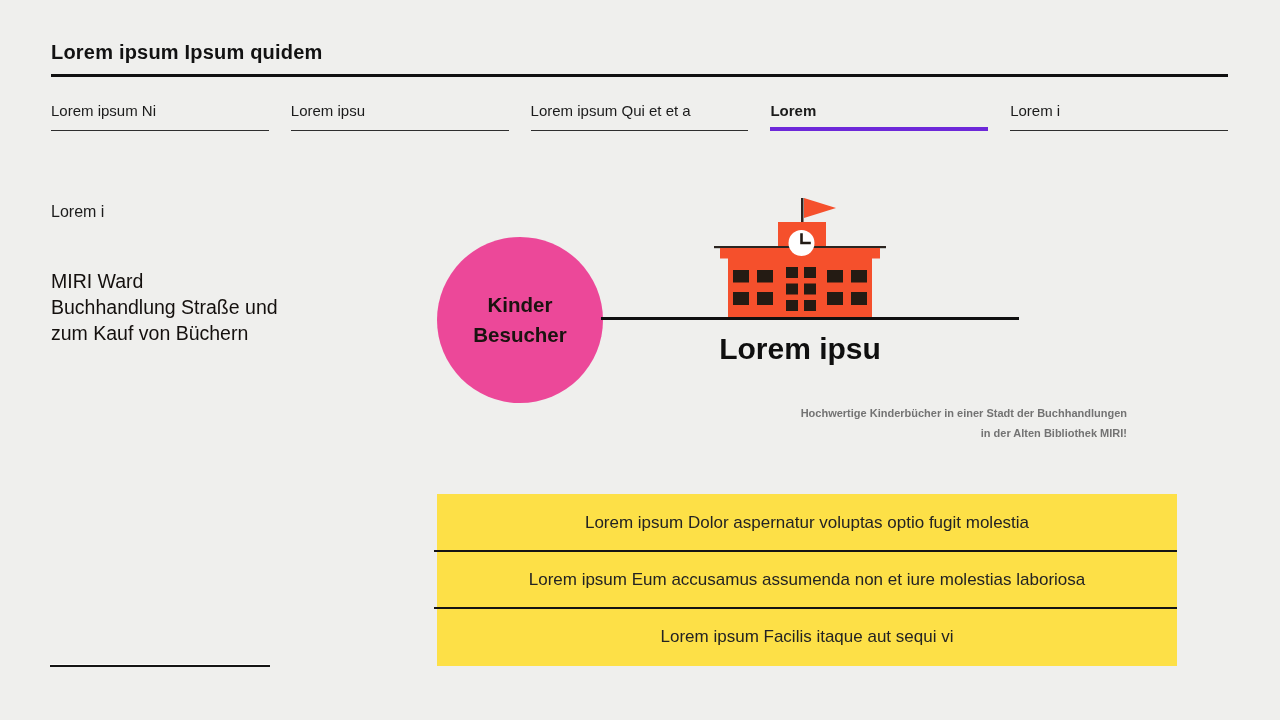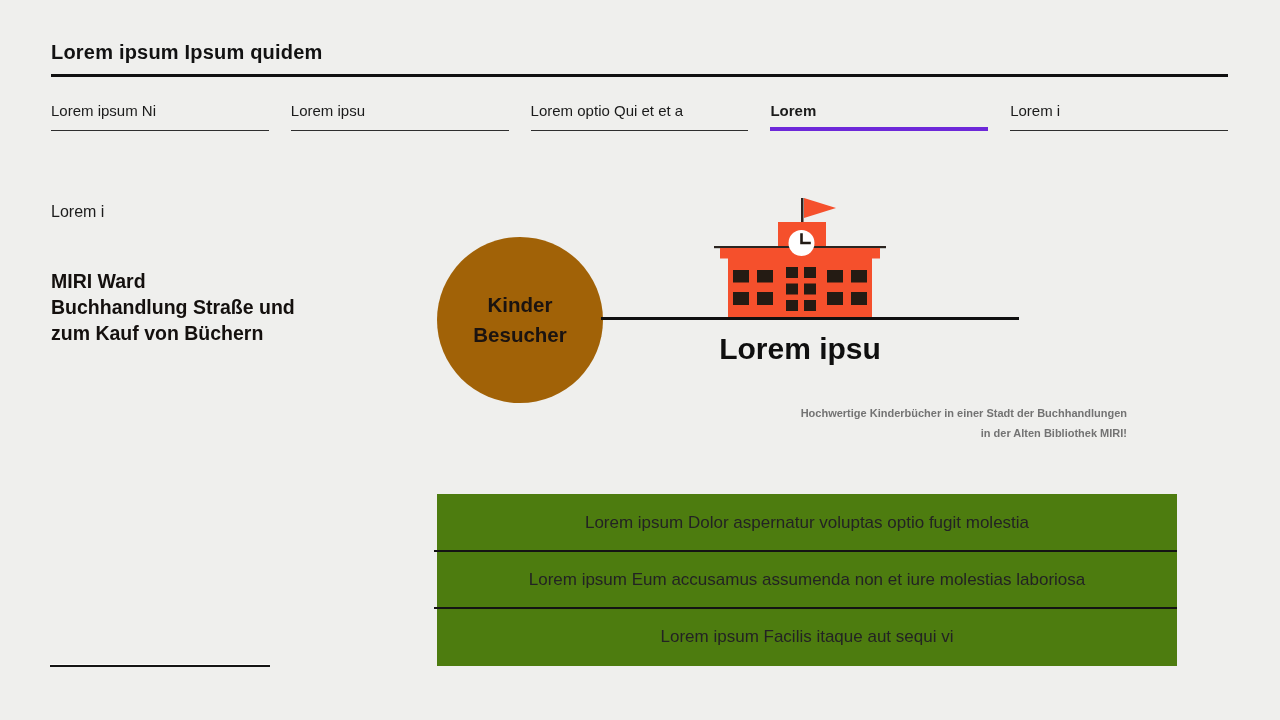--- a/index.html
+++ b/index.html
@@ -8,54 +8,54 @@
   .page { position:relative; width:1280px; height:720px; background:#efefed; overflow:hidden; }
 
   .page-title { position:absolute; left:51px; top:41px; font-size:20px; font-weight:bold; color:#121212; letter-spacing:.2px; }
   .title-rule { position:absolute; left:51px; top:74px; width:1177px; height:3px; background:#101010; }
 
   .tabs { position:absolute; left:51px; top:102px; width:1177px; display:flex; gap:22px; }
   .tab { flex:1 1 0; font-size:15px; color:#1b1b1b; line-height:18px; padding-bottom:7px; border-bottom:1.5px solid #2e2e2e; cursor:pointer; }
   .tab.active { font-weight:bold; border-bottom:4px solid #6d28d9; }
 
   .eyebrow { position:absolute; left:51px; top:203px; font-size:16px; color:#1c1c1c; }
-  .side-heading { position:absolute; left:51px; top:268px; font-size:19.5px; font-weight:bold; color:#14100e; line-height:26px; }
+  .side-heading { position:absolute; left:51px; top:268px; font-size:19.5px; font-weight:normal; color:#14100e; line-height:26px; }
 
   .bubble { position:absolute; border-radius:50%; display:flex; flex-direction:column; align-items:center; justify-content:center; text-align:center; }
-  .bubble-left { left:437px; top:237px; width:166px; height:166px; background:#a16207; z-index:1; }
+  .bubble-left { left:437px; top:237px; width:166px; height:166px; background:#ec4899; z-index:1; }
   .bubble-left .bline { font-size:20.5px; font-weight:bold; color:#1b1310; line-height:30px; }
   .bubble-right { left:1019px; top:238px; width:163px; height:163px; background:#fac0b2; z-index:1; }
   .bubble-right .bline { font-size:15.5px; font-weight:bold; color:#14100d; line-height:21px; white-space:nowrap; }
 
   .timeline { position:absolute; left:601px; top:317px; width:418px; height:2.5px; background:#101010; z-index:3; }
 
   .building { position:absolute; left:710px; top:196px; width:180px; height:124px; z-index:2; }
 
   .center-title { position:absolute; left:560px; top:332px; width:480px; text-align:center; font-size:30px; font-weight:bold; color:#0f0f0f; z-index:4; }
   .center-sub { position:absolute; left:487px; top:403px; width:640px; text-align:right; font-size:11px; font-weight:bold; color:#737373; line-height:20px; }
 
-  .list-box { position:absolute; left:437px; top:494px; width:740px; height:172px; background:#4d7c0f; }
+  .list-box { position:absolute; left:437px; top:494px; width:740px; height:172px; background:#fde047; }
   .list-row { height:57.33px; display:flex; align-items:center; justify-content:center; font-size:17px; color:#232323; cursor:pointer; }
   .list-sep { position:absolute; left:-3px; width:743px; height:2px; background:#141414; }
   .sep1 { top:56px; } .sep2 { top:113px; }
 
   .bottom-line { position:absolute; left:50px; top:664px; width:220px; height:3px; background:#141414; border-top:1px solid #fbfbf9; }
 </style>
 </head>
 <body>
 
 <div class="page">
 
   <div class="page-title">Lorem ipsum Ipsum quidem</div>
   <div class="title-rule"></div>
 
   <div class="tabs">
     <div class="tab">Lorem ipsum Ni</div>
     <div class="tab">Lorem ipsu</div>
-    <div class="tab">Lorem optio Qui et et a</div>
+    <div class="tab">Lorem ipsum Qui et et a</div>
     <div class="tab active">Lorem</div>
     <div class="tab">Lorem i</div>
   </div>
 
   <div class="eyebrow">Lorem i</div>
 
   <div class="side-heading">
     <div>MIRI Ward</div>
     <div>Buchhandlung Straße und</div>
     <div>zum Kauf von Büchern</div>

